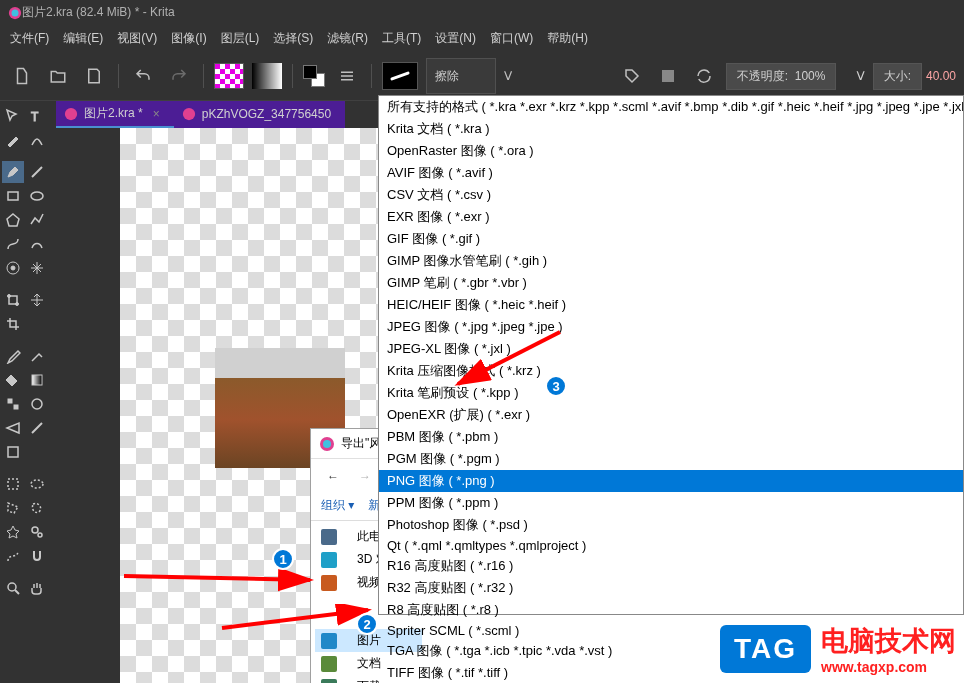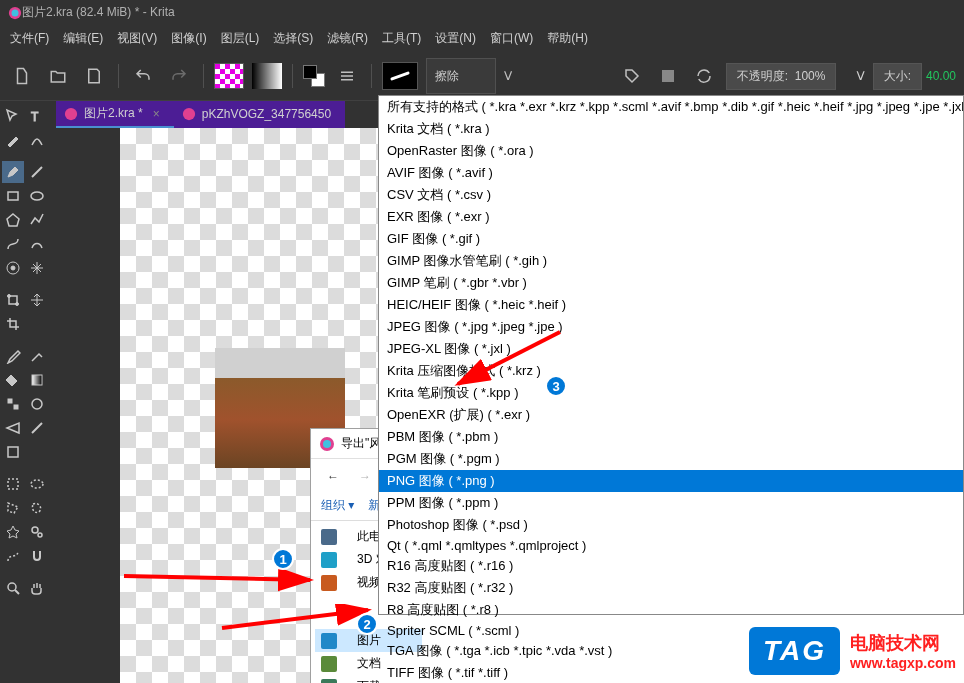--- a/index.html
+++ b/index.html
@@ -68,23 +68,23 @@
 .fmt-item.highlighted { background: #0078d7; color: #fff; }
 
 
 .callout { position: absolute; width: 22px; height: 22px; border-radius: 50%; background: #0078d7; color: #fff; font-weight: bold; display: flex; align-items: center; justify-content: center; border: 2px solid #fff; z-index: 30; font-size: 13px; }
 
 
 .arrow { position: absolute; z-index: 25; pointer-events: none; }
 
 
 .watermark { position: absolute; right: 8px; bottom: 8px; z-index: 40; display: flex; align-items: center; gap: 10px; }
-.tag-badge { background: #0078d7; color: #fff; font-weight: bold; font-size: 28px; padding: 8px 14px; border-radius: 6px; font-style: italic; letter-spacing: 2px; }
+.tag-badge { background: #0078d7; color: #fff; font-weight: bold; font-size: 28px; padding: 8px 14px; border-radius: 6px; letter-spacing: 2px; }
 .wm-text { color: #ff2020; font-weight: bold; text-align: left; }
-.wm-text .l1 { font-size: 18px; }
+.wm-text .l1 { font-size: 27px; }
 .wm-text .l2 { font-size: 14px; }
 </style>
 </head>
 <body>
 
 <div class="titlebar">
   <svg class="app-icon" viewBox="0 0 16 16">
       <circle cx="8" cy="8" r="7" fill="#e04090"></circle>
       <circle cx="8" cy="8" r="4" fill="#40c0e0"></circle>
     </svg>
@@ -166,21 +166,21 @@
       <svg viewBox="0 0 24 24">
         <path d="M4 12a8 8 0 018-8 8 8 0 017 4M20 12a8 8 0 01-15 4" fill="none" stroke="#c0c0c0" stroke-width="2"></path>
       </svg>
     </div>
   <div class="opacity-box">
     <div class="grey-btn"><span>不透明度:</span>&nbsp;&nbsp;<span>100%</span></div>
     <span>ᐯ</span>
   </div>
   <div class="size-box">
     <span class="grey-btn">大小:</span>
-    <span style="color:#22c55e">40.00</span>
+    <span style="color:#fca5a5">40.00</span>
   </div>
 </div>
 
 <div class="main-area">
 
   <div class="left-tools">
     <div class="tool-row">
         <div class="small-tool">
           <svg viewBox="0 0 16 16">
             <path d="M2 2l3 10 2-4 4-2z" fill="none" stroke-width="1.5"></path>

